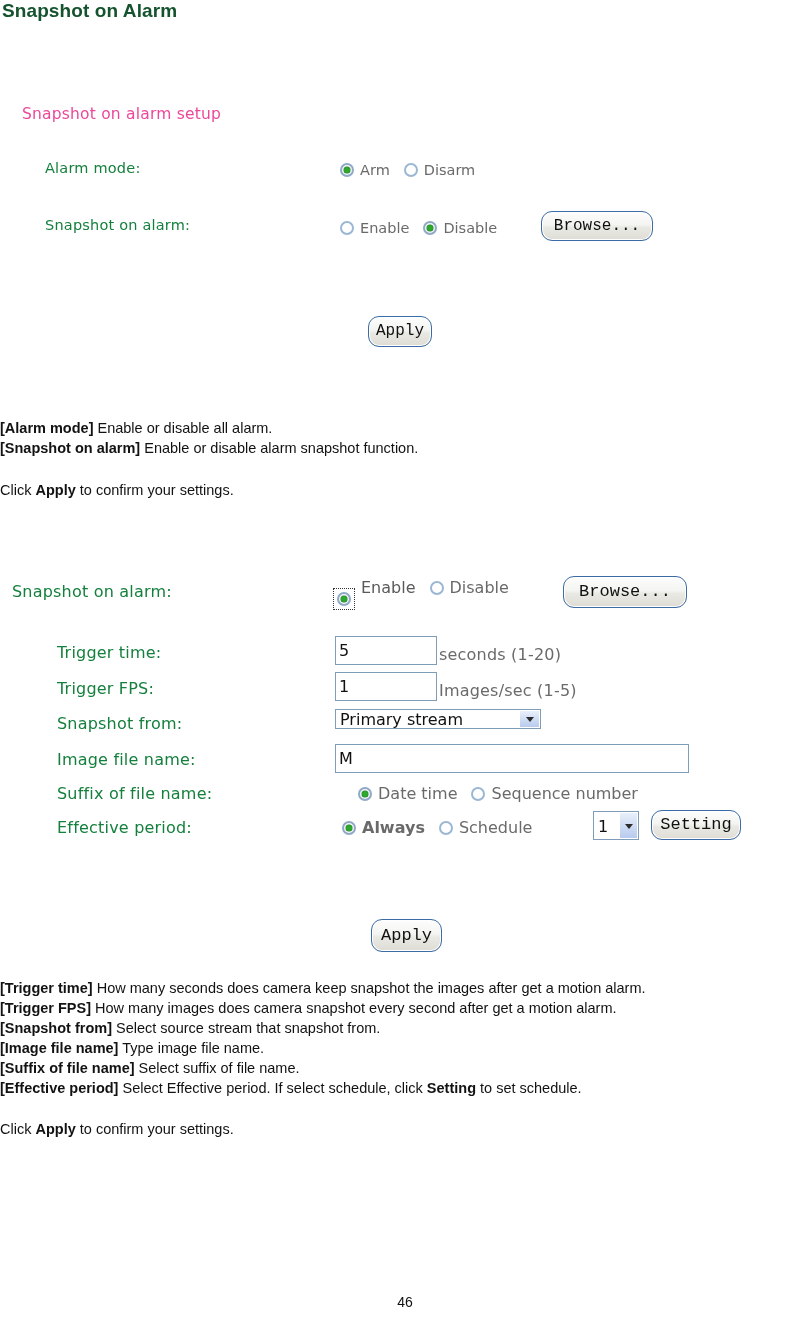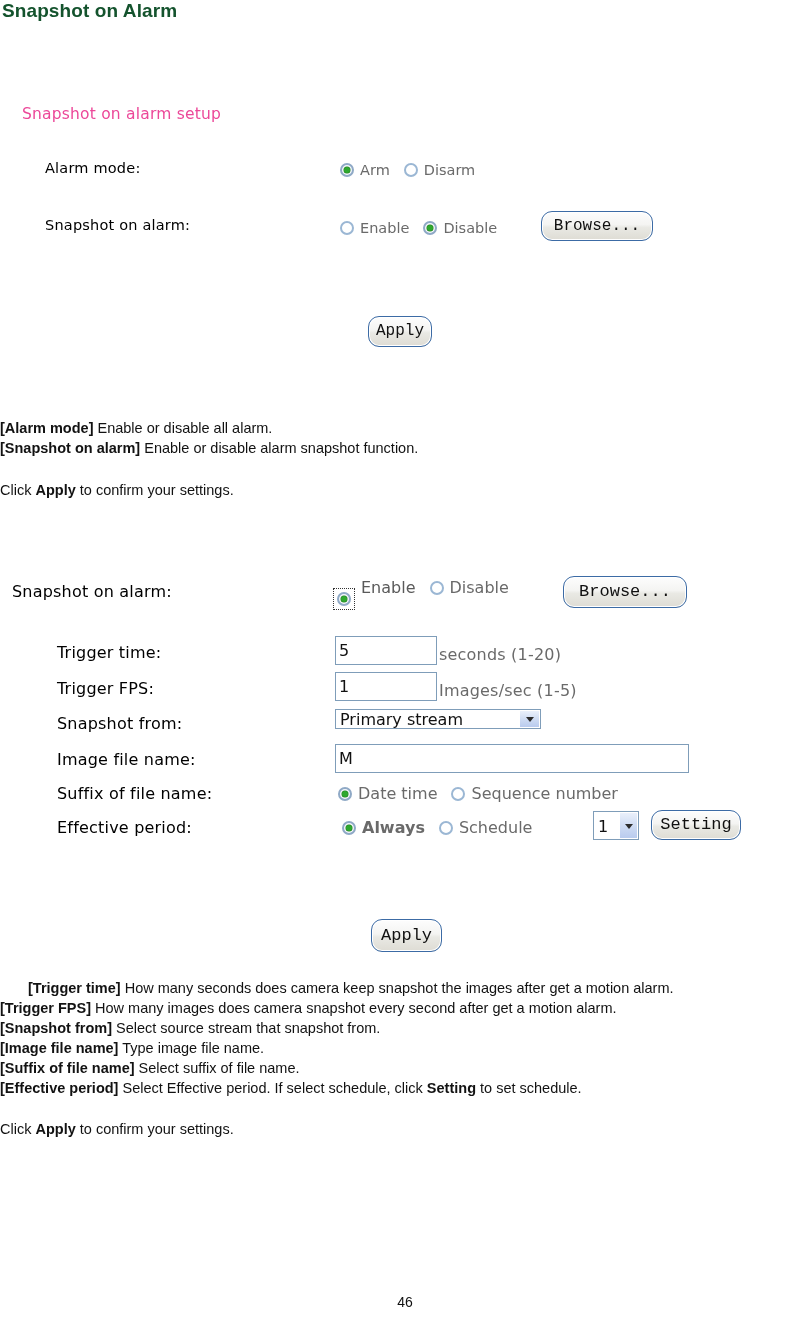--- a/index.html
+++ b/index.html
@@ -34,21 +34,21 @@
     color: #5a5a5a;
   }
   .ui-heading {
     font-size: 15.5px;
     color: #ec4899;
     letter-spacing: 0.2px;
     white-space: nowrap;
   }
   .ui-label {
     font-size: 14.5px;
-    color: #000000;
+    color: #15803d;
     letter-spacing: 0.2px;
     white-space: nowrap;
   }
   .ui-text {
     font-size: 14.5px;
     color: #6a6a6a;
     letter-spacing: 0.2px;
     white-space: nowrap;
   }
 
@@ -239,37 +239,37 @@
 <div class="ui-block ui-label" style="left:57px; top:714px; font-size:16px;">Snapshot from:</div>
 <div class="sel" style="position:absolute; left:335px; top:709px; width:206px; height:20px;">
   <span class="sel-text" style="font-size:16px;">Primary stream</span>
   <span class="sel-arrow"></span>
 </div>
 
 <div class="ui-block ui-label" style="left:57px; top:750px; font-size:16px;">Image file name:</div>
 <div class="tinput" style="position:absolute; left:335px; top:744px; width:354px; height:29px; line-height:26px; font-size:16px;">M</div>
 
 <div class="ui-block ui-label" style="left:57px; top:784px; font-size:16px;">Suffix of file name:</div>
-<div class="ui-block" style="left:338px; top:784px; font-size:16px;">
+<div class="ui-block" style="left:358px; top:784px; font-size:16px;">
   <span class="opt" style="font-size:16px;"><span class="radio checked"></span><span class="opt-label" style="font-size:16px;">Date time</span></span><span class="opt" style="font-size:16px;"><span class="radio"></span><span class="opt-label" style="font-size:16px;">Sequence number</span></span>
 </div>
 
 <div class="ui-block ui-label" style="left:57px; top:818px; font-size:16px;">Effective period:</div>
 <div class="ui-block" style="left:342px; top:818px; font-size:16px;">
   <span class="opt" style="font-size:16px;"><span class="radio checked"></span><span class="opt-label" style="font-size:16px;font-weight:bold;">Always</span></span><span class="opt" style="font-size:16px;"><span class="radio"></span><span class="opt-label" style="font-size:16px; margin-right:4px;">Schedule</span></span>
 </div>
 <div class="sel" style="position:absolute; left:593px; top:811px; width:46px; height:29px;">
   <span class="sel-text" style="font-size:16px;">1</span>
   <span class="sel-arrow" style="width:17px;"></span>
 </div>
 <div class="btn" style="position:absolute; left:651px; top:810px; width:90px; height:30px; line-height:28px; font-size:17px;">Setting</div>
 
 <div class="btn" style="position:absolute; left:371px; top:919px; width:71px; height:33px; line-height:31px; font-size:17px;">Apply</div>
 
-<div class="prose" style="left:0px; top:978px;padding-left:28px;">
+<div class="prose" style="left:0px; top:978px;">
   <b>[Trigger time]</b><span> How many seconds does camera keep snapshot the images after get a motion alarm.</span>
 </div>
 <div class="prose" style="left:0px; top:998px;">
   <b>[Trigger FPS]</b><span> How many images does camera snapshot every second after get a motion alarm.</span>
 </div>
 <div class="prose" style="left:0px; top:1018px;">
   <b>[Snapshot from]</b><span> Select source stream that snapshot from.</span>
 </div>
 <div class="prose" style="left:0px; top:1038px;">
   <b>[Image file name]</b><span> Type image file name.</span>

